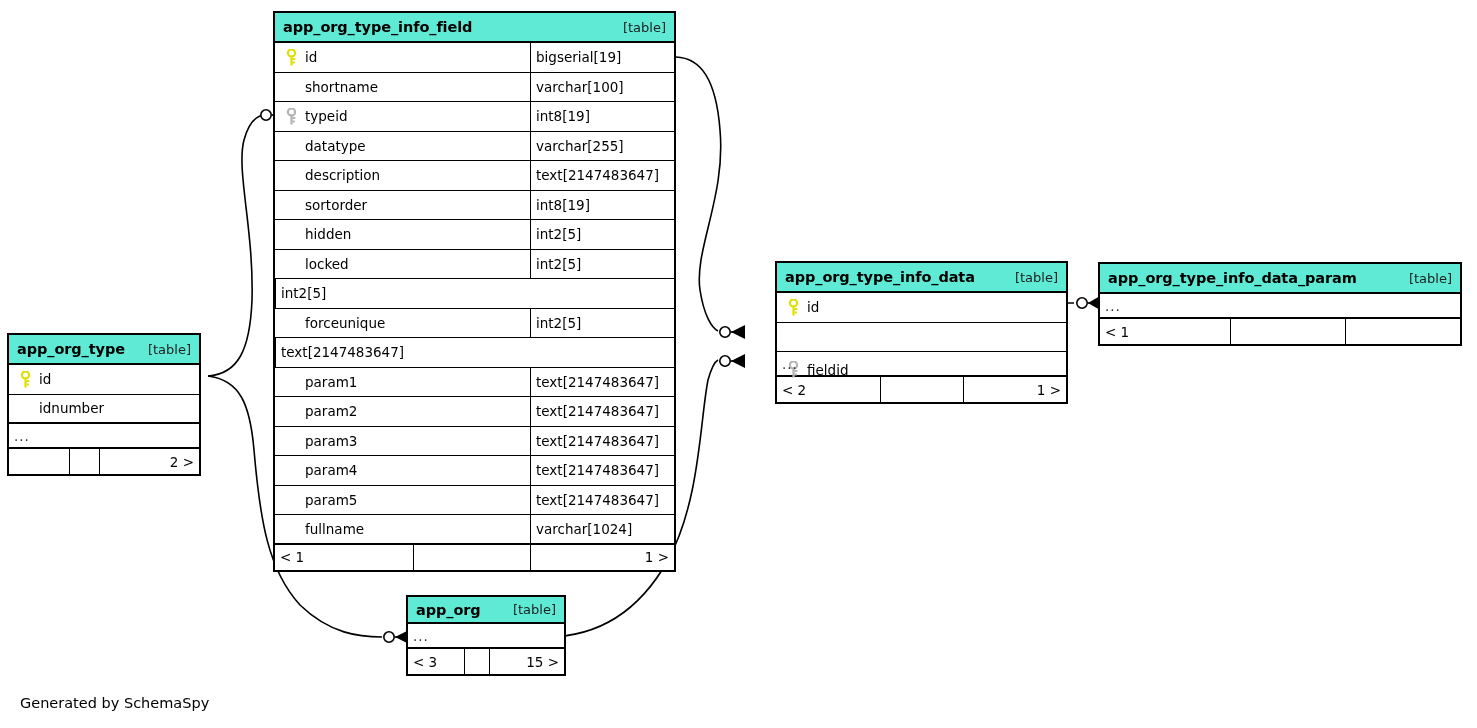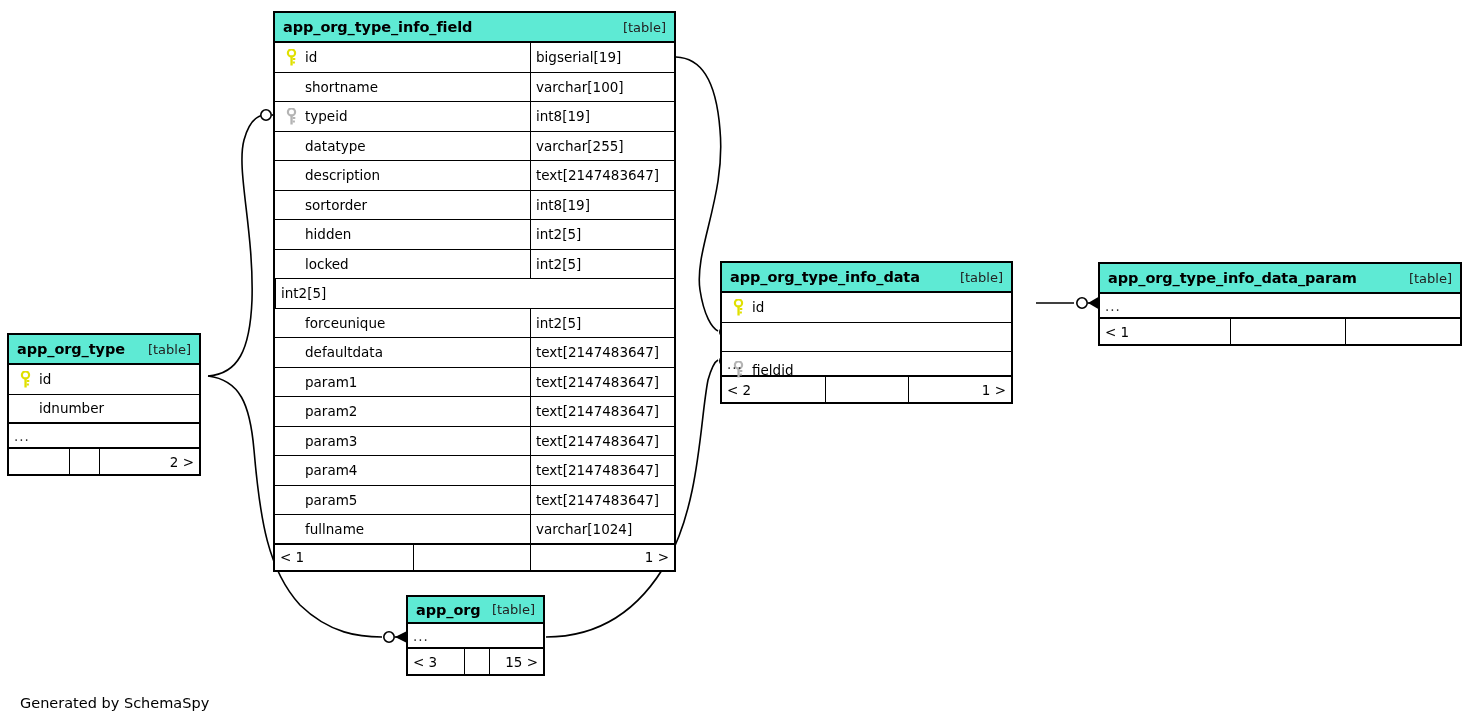--- a/index.html
+++ b/index.html
@@ -336,24 +336,20 @@
       <div class="col-left" style="flex:0 0 255px;">
         <span class="keyslot"></span>
         <span class="col-label">forceunique</span>
       </div>
       <div class="col-right">
         <span class="col-type">int2[5]</span>
       </div>
     </div>
 
     <div class="col-row">
-      <div class="col-left" style="flex:0 0 255px;">
-        <span class="keyslot"></span>
-        <span class="col-label">defaultdata</span>
-      </div>
       <div class="col-right">
         <span class="col-type">text[2147483647]</span>
       </div>
     </div>
 
     <div class="col-row">
       <div class="col-left" style="flex:0 0 255px;">
         <span class="keyslot"></span>
         <span class="col-label">param1</span>
       </div>
@@ -412,21 +408,21 @@
       </div>
     </div>
 
     <div class="footer-row">
       <div class="footer-cell l" style="flex:0 0 138px;">&lt; 1</div>
       <div class="footer-cell l" style="flex:0 0 117px;"></div>
       <div class="footer-cell r" style="flex:1 1 auto;">1 &gt;</div>
     </div>
   </div>
 
-  <div class="table-box" style="left:720px; top:261px; width:293px;">
+  <div class="table-box" style="left:775px; top:261px; width:293px;">
     <div class="tbl-header">
       <span class="tbl-name">app_org_type_info_data</span>
       <span class="tbl-tag">[table]</span>
     </div>
     <div class="col-row">
       <div class="col-left" style="flex:1 1 auto;">
         <span class="keyslot">
           <svg class="key-ico" width="11" height="17" viewBox="0 0 11 17" xmlns="http://www.w3.org/2000/svg">
             <circle cx="5.5" cy="4" r="3.6" fill="none" stroke="#e0e000" stroke-width="2.2"></circle>
             <rect x="4.4" y="6.5" width="2.3" height="10" fill="#e0e000"></rect>
@@ -464,21 +460,21 @@
       <span class="tbl-tag">[table]</span>
     </div>
     <div class="ellipsis-row">...</div>
     <div class="footer-row">
       <div class="footer-cell l" style="flex:0 0 130px;">&lt; 1</div>
       <div class="footer-cell l" style="flex:0 0 115px;"></div>
       <div class="footer-cell r" style="flex:1 1 auto;"></div>
     </div>
   </div>
 
-  <div class="table-box" style="left:406px; top:595px; width:139px;">
+  <div class="table-box" style="left:406px; top:595px; width:160px;">
     <div class="tbl-header" style="height:27px;">
       <span class="tbl-name">app_org</span>
       <span class="tbl-tag" style="margin-left:8px;">[table]</span>
     </div>
     <div class="ellipsis-row">...</div>
     <div class="footer-row">
       <div class="footer-cell l" style="flex:0 0 56px;">&lt; 3</div>
       <div class="footer-cell l" style="flex:0 0 25px;"></div>
       <div class="footer-cell r" style="flex:1 1 auto;">15 &gt;</div>
     </div>

